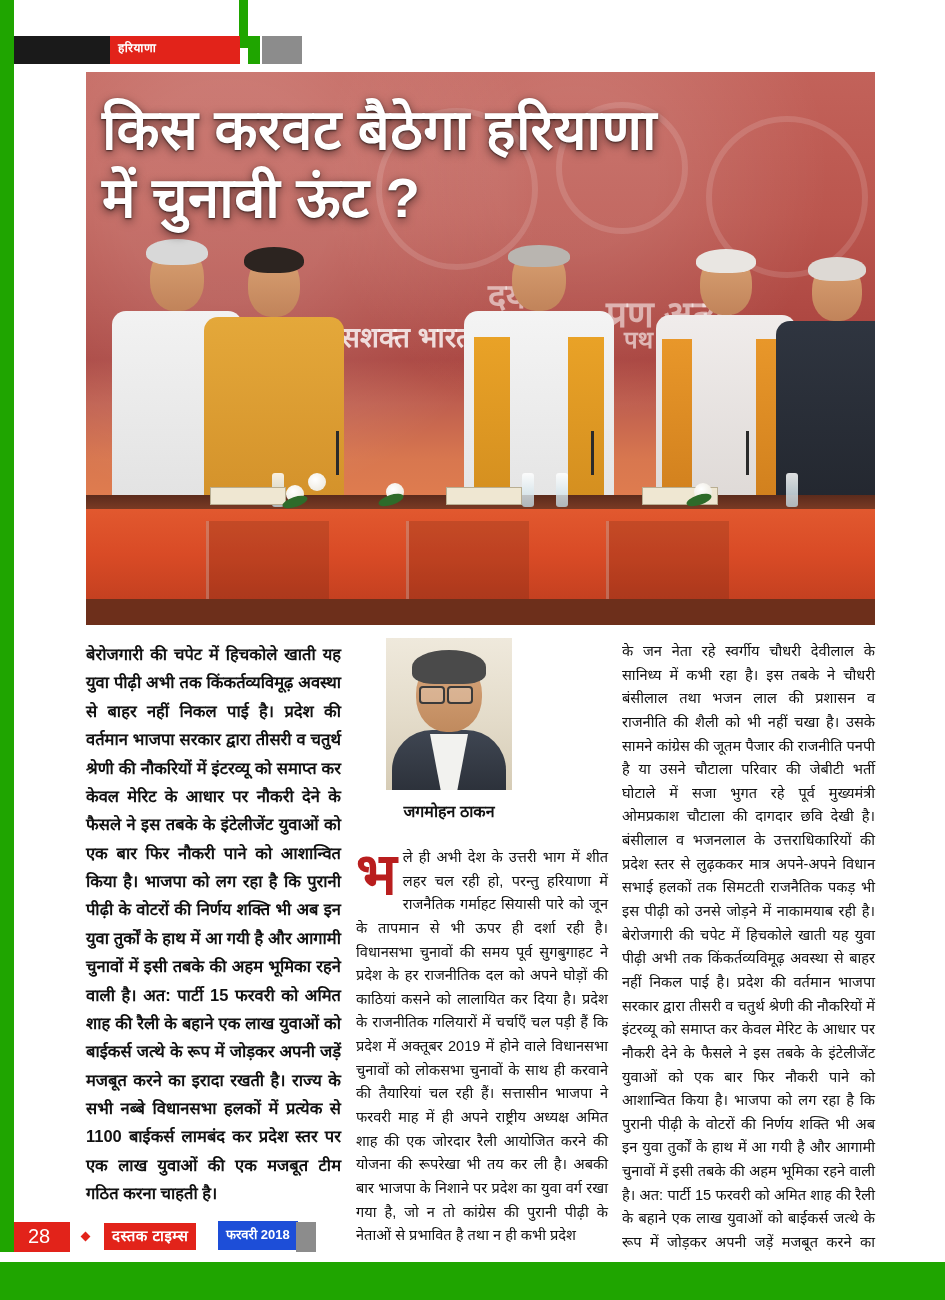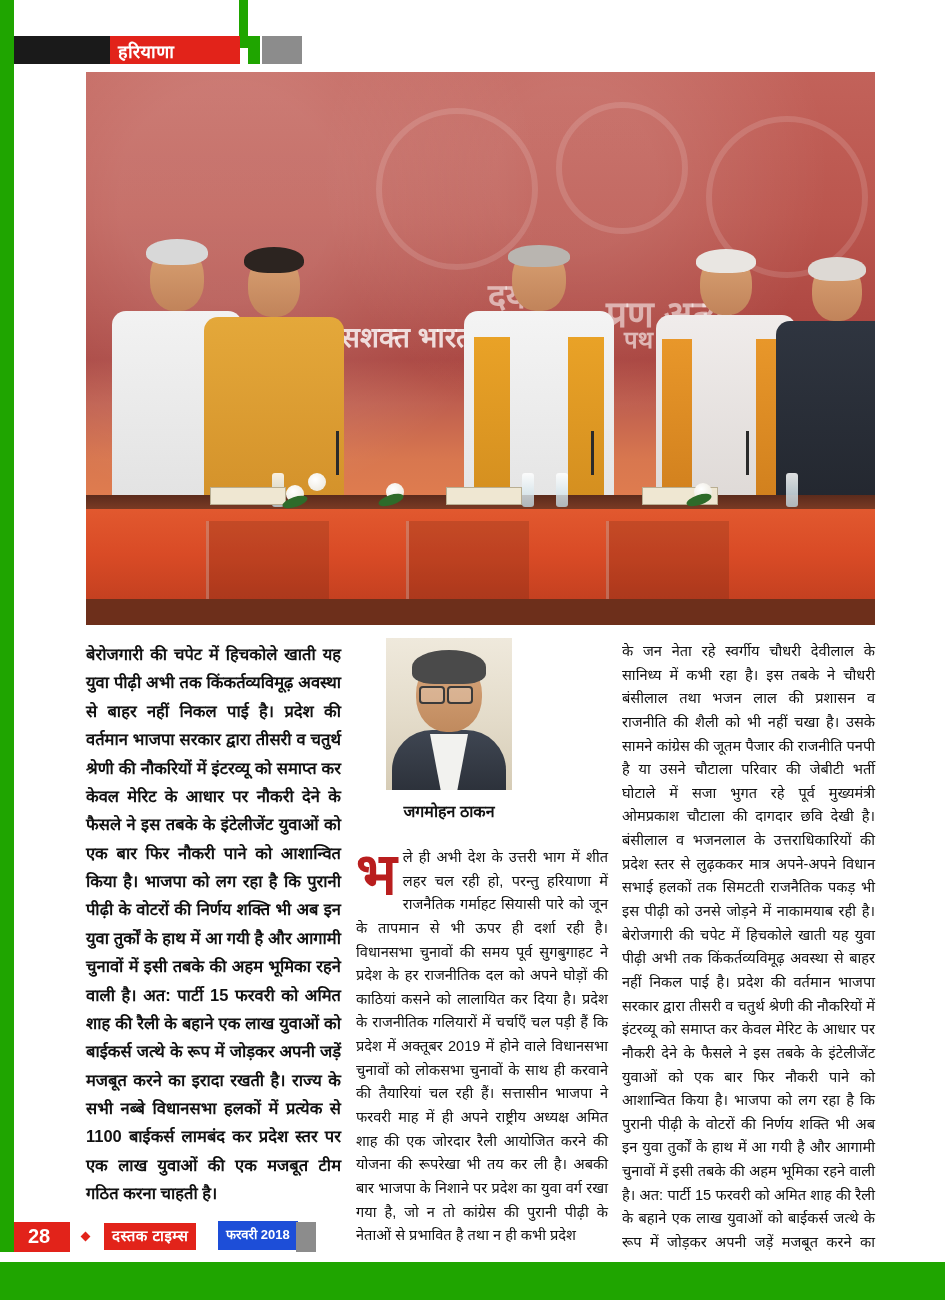--- a/index.html
+++ b/index.html
@@ -24,21 +24,21 @@
     position:absolute;left:110px;top:36px;width:130px;height:28px;background:#e2231a;
   }
   .top-green-tab{
     position:absolute;left:248px;top:36px;width:12px;height:28px;background:#1fa500;
   }
   .top-grey-block{
     position:absolute;left:262px;top:36px;width:40px;height:28px;background:#8c8c8c;
   }
   .section-label{
     position:absolute;left:118px;top:39px;
-    color:#ffffff;font-size:18px;font-weight:bold;letter-spacing:.5px;
+    color:#ffffff;font-size:12px;font-weight:bold;letter-spacing:.5px;
     font-family:"Liberation Sans", sans-serif;
   }
   
   .hero{
     position:absolute;left:86px;top:72px;width:789px;height:553px;
     overflow:hidden;
     background:#b6534b;
   }
   .hero-bg{
     position:absolute;inset:0;
@@ -173,21 +173,21 @@
   .footer-white{
     position:absolute;left:0;bottom:38px;width:945px;height:10px;background:#ffffff;
   }
   .footer-bar{
     position:absolute;left:14px;bottom:48px;width:310px;height:30px;background:#ffffff;
   }
   .pg-red{
     position:absolute;left:14px;bottom:48px;width:56px;height:30px;background:#e2231a;
   }
   .pg-num{
-    position:absolute;left:28px;bottom:52px;color:#ffffff;font-size:20px;font-weight:bold;
+    position:absolute;left:28px;bottom:52px;color:#ffffff;font-size:20px;font-weight:normal;
   }
   .diamond{
     position:absolute;bottom:60px;width:7px;height:7px;background:#e2231a;transform:rotate(45deg);
   }
   .mast{
     position:absolute;left:104px;bottom:50px;height:25px;
     background:#e2231a;color:#ffffff;font-size:15px;font-weight:bold;
     padding:2px 8px 0 8px;letter-spacing:.5px;
   }
   .issue{
@@ -277,20 +277,24 @@
   <div class="mic" style="left:660px;"></div>
 
   <div class="flower" style="left:200px;bottom:122px;"></div>
   <div class="flower" style="left:222px;bottom:134px;"></div>
   <div class="leaf" style="left:196px;bottom:118px;"></div>
   <div class="flower" style="left:300px;bottom:124px;"></div>
   <div class="leaf" style="left:292px;bottom:120px;"></div>
   <div class="flower" style="left:608px;bottom:124px;"></div>
   <div class="leaf" style="left:600px;bottom:120px;"></div>
 
+  <div class="headline" style="left:16px;top:24px;">
+    <span>किस करवट बैठेगा हरियाणा</span>
+    <span class="l2">में चुनावी ऊंट ?</span>
+  </div>
 </div>
 
 <div class="col col1">बेरोजगारी की चपेट में हिचकोले खाती यह युवा पीढ़ी अभी तक किंकर्तव्यविमूढ़ अवस्था से बाहर नहीं निकल पाई है। प्रदेश की  वर्तमान भाजपा सरकार द्वारा तीसरी व चतुर्थ श्रेणी की नौकरियों में इंटरव्यू को समाप्त कर केवल मेरिट के आधार पर नौकरी देने के फैसले ने इस तबके के इंटेलीजेंट युवाओं को एक बार फिर नौकरी पाने को आशान्वित किया है। भाजपा को लग रहा है कि पुरानी पीढ़ी के वोटरों की निर्णय शक्ति भी अब इन युवा तुर्कों के हाथ में आ गयी है और आगामी चुनावों में इसी तबके की अहम भूमिका रहने वाली है। अत: पार्टी 15 फरवरी को अमित शाह की रैली के बहाने एक लाख युवाओं को बाईकर्स जत्थे के रूप में जोड़कर अपनी जड़ें मजबूत करने का इरादा रखती है। राज्य के सभी नब्बे विधानसभा हलकों में प्रत्येक से 1100 बाईकर्स लामबंद कर प्रदेश स्तर पर एक लाख युवाओं की एक मजबूत टीम गठित करना चाहती है।</div>
 
 <div class="portrait-wrap">
   <div class="portrait-bg"></div>
   <div class="pt-body"></div>
   <div class="pt-shirt"></div>
   <div class="pt-head"></div>
   <div class="pt-hair"></div>

